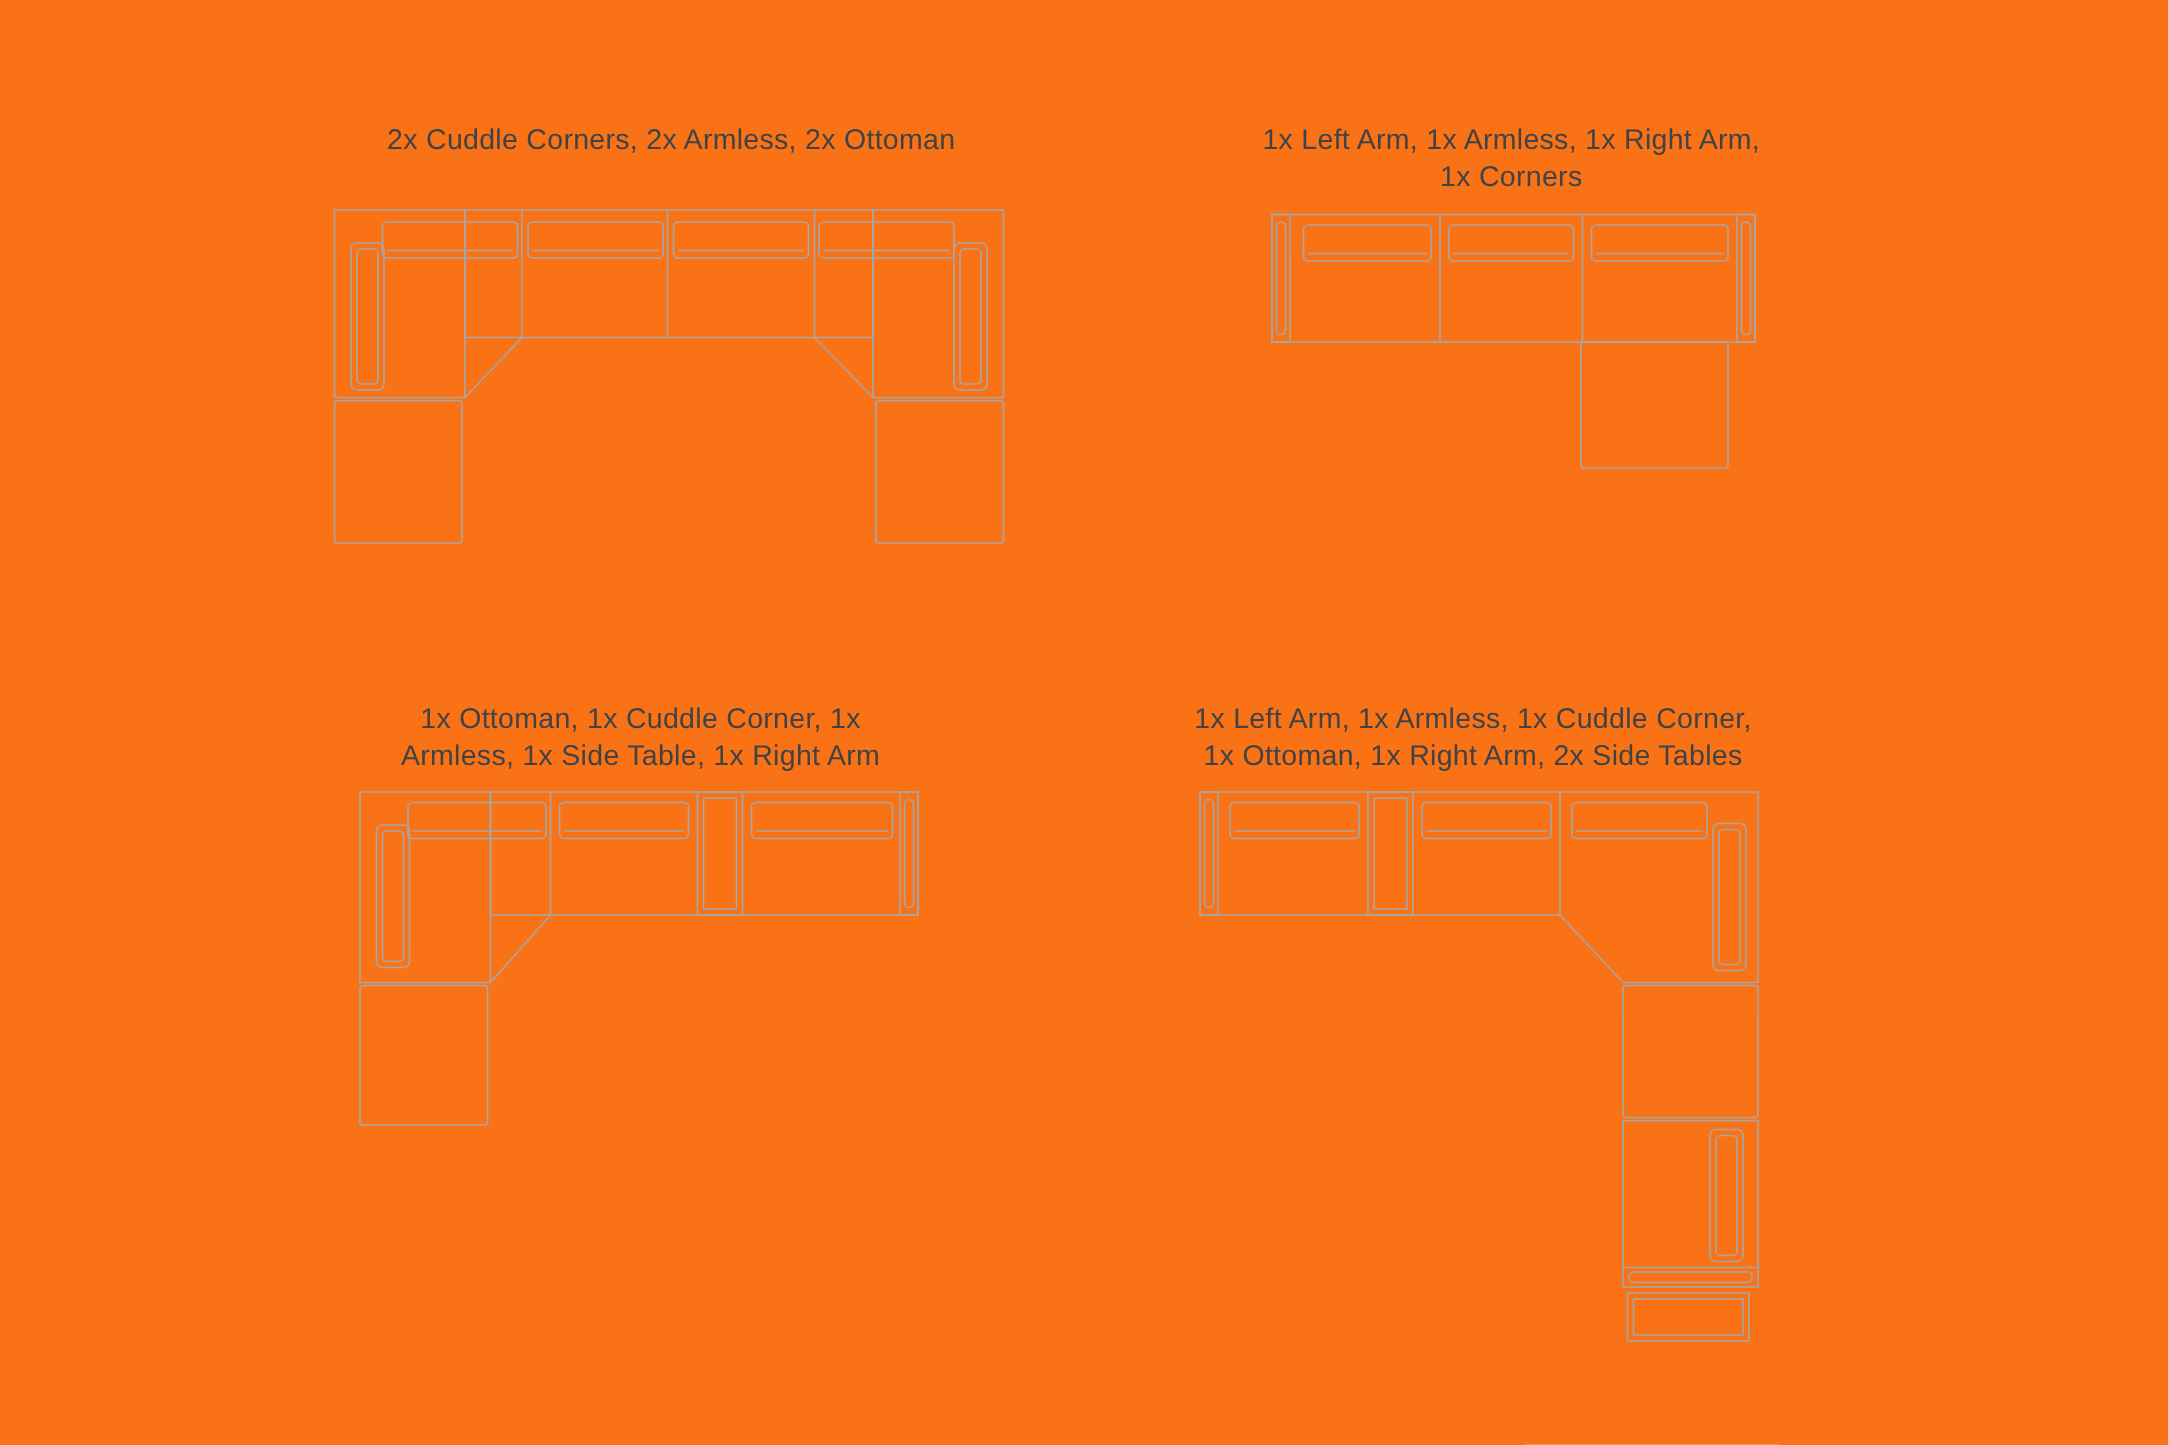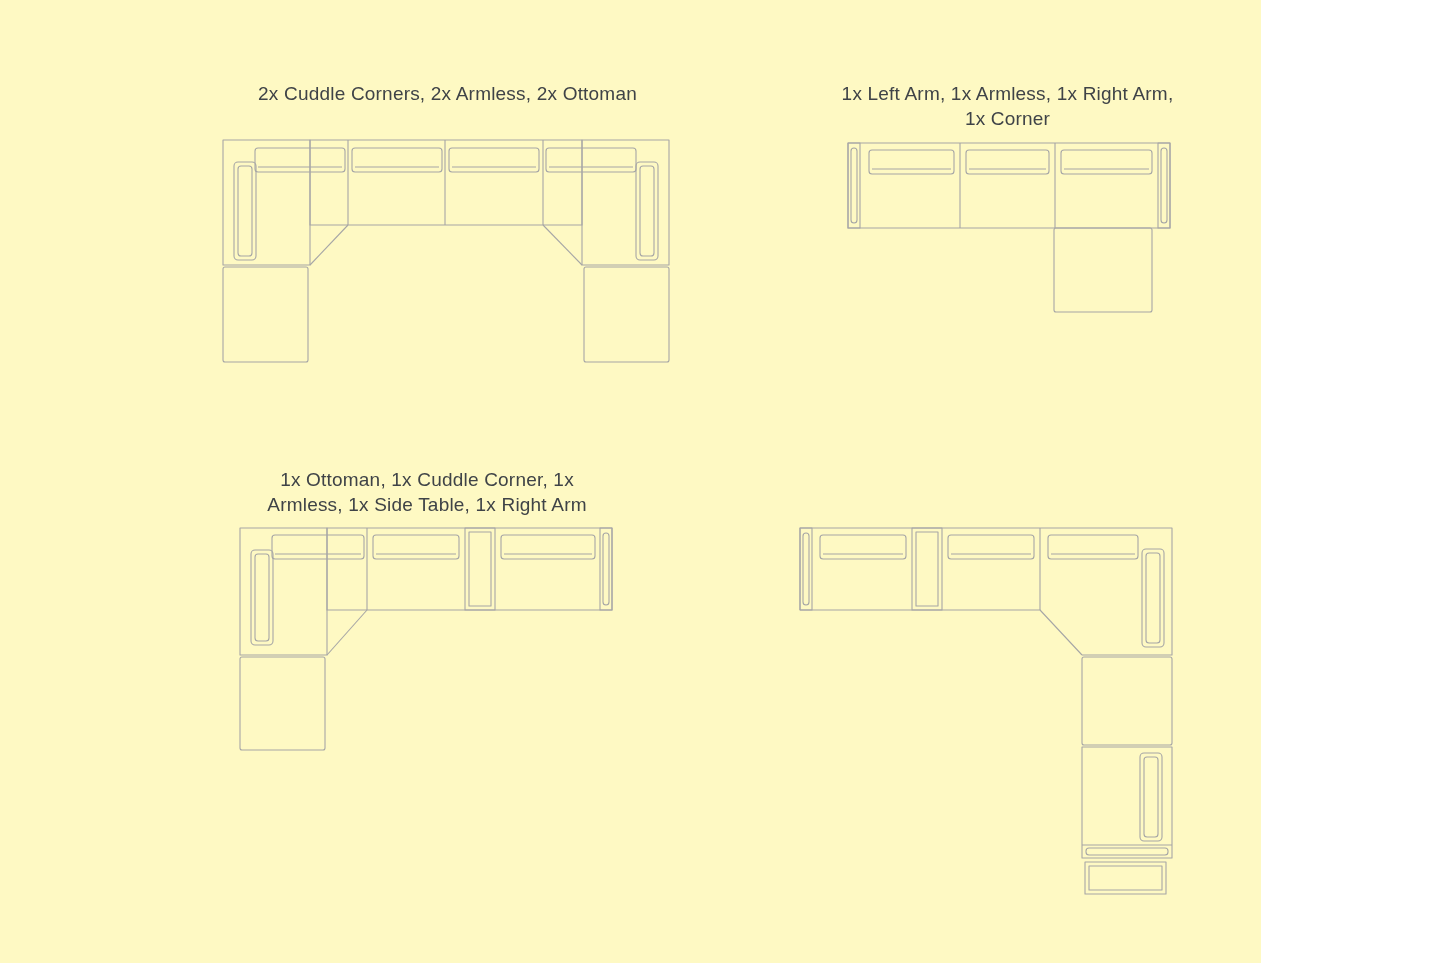--- a/index.html
+++ b/index.html
@@ -1,18 +1,18 @@
 <!DOCTYPE html>
 <html style="--line: #a6a6a6; --text: #3f4347;"><head>
 <meta charset="utf-8">
 <style>
   :root { --line:#a6a6a6; --text:#3f4347; }
   * { box-sizing:border-box; }
   body { margin:0; background:#ffffff; font-family:"Liberation Sans", sans-serif; }
-  .canvas { position:relative; width:1261px; height:963px; background:#fef9c3; overflow:hidden; }
+  .canvas { position:relative; width:1445px; height:963px; background:#f97316; overflow:hidden; }
   .figure { position:absolute; }
   .fig-label {
     position:absolute; left:0; top:0; width:100%;
     text-align:center; color:var(--text); font-size:19px; line-height:1.3;
     letter-spacing:.2px; font-weight:500; white-space:pre-line;
   }
   svg.diagram { position:absolute; display:block; }
   svg.diagram * { fill:none; stroke:var(--line); stroke-width:1.1; stroke-linejoin:round; }
 </style>
 </head>
@@ -53,21 +53,21 @@
       </g>
       <g>
         <rect x="1" y="129" width="85" height="95" rx="2"></rect>
         <rect x="362" y="129" width="85" height="95" rx="2"></rect>
       </g>
     </svg>
   </div>
 
   <div class="figure" style="left:795px; top:82px; width:425px; height:240px;">
     <div class="fig-label">1x Left Arm, 1x Armless, 1x Right Arm,
-1x Corner</div>
+1x Corners</div>
     <svg class="diagram" style="left:50px; top:58px;" width="330" height="176" viewBox="0 0 330 176">
       <g>
         <rect x="3" y="3" width="322" height="85"></rect>
         <line x1="115" y1="3" x2="115" y2="88"></line>
         <line x1="210" y1="3" x2="210" y2="88"></line>
       </g>
       <g>
         <rect x="3" y="3" width="12" height="85"></rect>
         <rect x="6" y="8" width="6" height="75" rx="3"></rect>
       </g>
@@ -121,20 +121,22 @@
       <g>
         <line x1="128" y1="85" x2="88" y2="130"></line>
       </g>
       <g>
         <rect x="1" y="132" width="85" height="93" rx="2"></rect>
       </g>
     </svg>
   </div>
 
   <div class="figure" style="left:762px; top:468px; width:440px; height:432px;">
+    <div class="fig-label">1x Left Arm, 1x Armless, 1x Cuddle Corner,
+1x Ottoman, 1x Right Arm, 2x Side Tables</div>
     <svg class="diagram" style="left:36px; top:57px;" width="378" height="372" viewBox="0 0 378 372">
       <g>
         <path d="M2,85 V3 H374 V130 H284 M2,85 H242 L284,130"></path>
         <line x1="242" y1="3" x2="242" y2="85"></line>
       </g>
       <g>
         <rect x="2" y="3" width="12" height="82"></rect>
         <rect x="5" y="8" width="6" height="72" rx="3"></rect>
       </g>
       <g>

